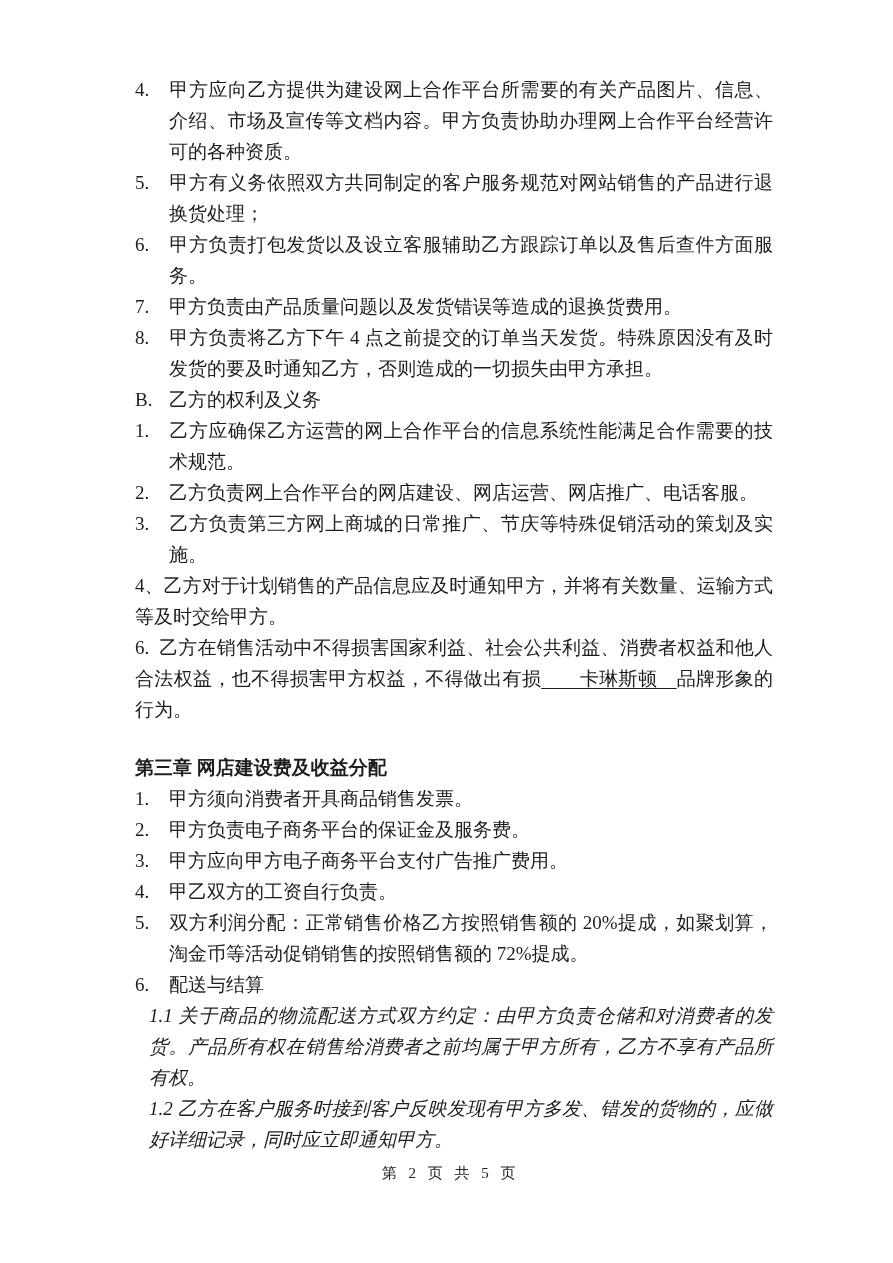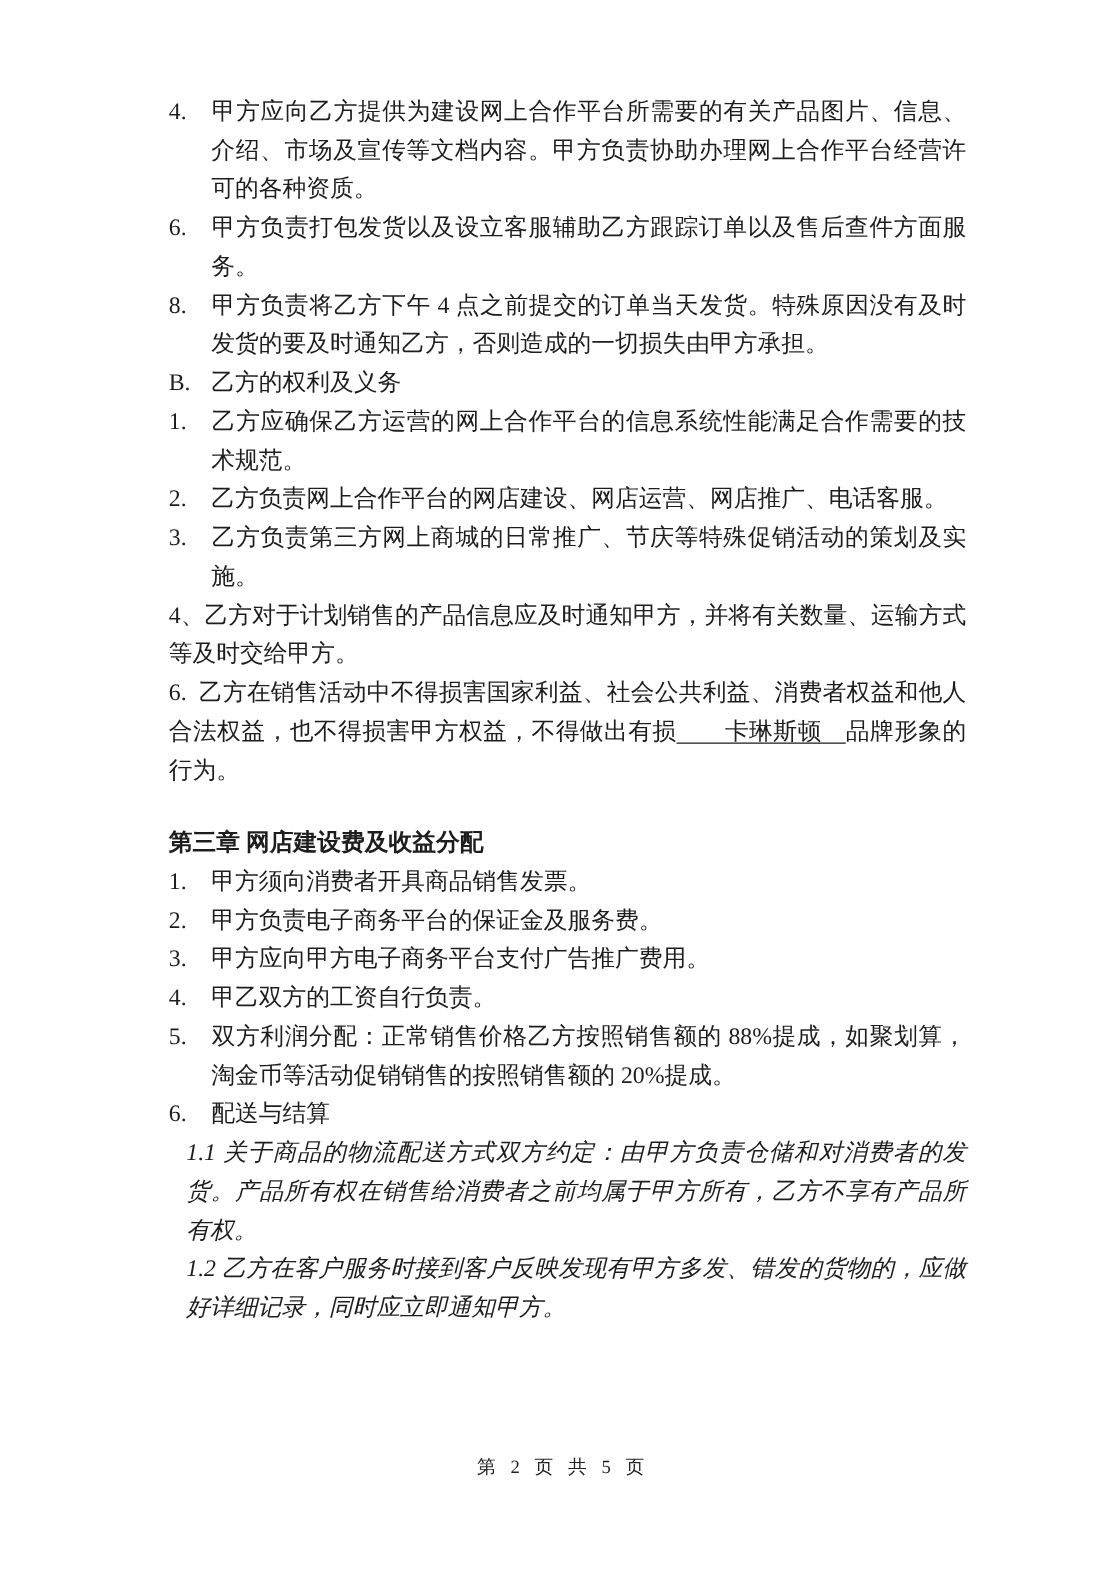--- a/index.html
+++ b/index.html
@@ -53,34 +53,36 @@
     letter-spacing: 4px;
     color: #222222;
   }
 </style>
 </head>
 <body>
 
 <div class="page">
   <div class="content" id="doc-body">
       <div class="para p-hang"><span class="marker">4.</span><span class="run">甲方应向乙方提供为建设网上合作平台所需要的有关产品图片、信息、介绍、市场及宣传等文档内容。甲方负责协助办理网上合作平台经营许可的各种资质。</span></div>
+      <div class="para p-hang"><span class="marker">5.</span><span class="run">甲方有义务依照双方共同制定的客户服务规范对网站销售的产品进行退换货处理；</span></div>
       <div class="para p-hang"><span class="marker">6.</span><span class="run">甲方负责打包发货以及设立客服辅助乙方跟踪订单以及售后查件方面服务。</span></div>
+      <div class="para p-hang"><span class="marker">7.</span><span class="run">甲方负责由产品质量问题以及发货错误等造成的退换货费用。</span></div>
       <div class="para p-hang"><span class="marker">8.</span><span class="run">甲方负责将乙方下午 4 点之前提交的订单当天发货。特殊原因没有及时发货的要及时通知乙方，否则造成的一切损失由甲方承担。</span></div>
       <div class="para p-hang"><span class="marker">B.</span><span class="run">乙方的权利及义务</span></div>
       <div class="para p-hang"><span class="marker">1.</span><span class="run">乙方应确保乙方运营的网上合作平台的信息系统性能满足合作需要的技术规范。</span></div>
       <div class="para p-hang"><span class="marker">2.</span><span class="run">乙方负责网上合作平台的网店建设、网店运营、网店推广、电话客服。</span></div>
       <div class="para p-hang"><span class="marker">3.</span><span class="run">乙方负责第三方网上商城的日常推广、节庆等特殊促销活动的策划及实施。</span></div>
       <div class="para p-flush"><span class="run">4、乙方对于计划销售的产品信息应及时通知甲方，并将有关数量、运输方式等及时交给甲方。</span></div>
       <div class="para p-flush"><span class="run">6.&nbsp;&nbsp;乙方在销售活动中不得损害国家利益、社会公共利益、消费者权益和他人合法权益，也不得损害甲方权益，不得做出有损</span><span class="run u">　　卡琳斯顿　</span><span class="run">品牌形象的行为。</span></div>
       <div class="para p-heading"><span class="run">第三章 网店建设费及收益分配</span></div>
       <div class="para p-hang"><span class="marker">1.</span><span class="run">甲方须向消费者开具商品销售发票。</span></div>
       <div class="para p-hang"><span class="marker">2.</span><span class="run">甲方负责电子商务平台的保证金及服务费。</span></div>
       <div class="para p-hang"><span class="marker">3.</span><span class="run">甲方应向甲方电子商务平台支付广告推广费用。</span></div>
       <div class="para p-hang"><span class="marker">4.</span><span class="run">甲乙双方的工资自行负责。</span></div>
-      <div class="para p-hang"><span class="marker">5.</span><span class="run">双方利润分配：正常销售价格乙方按照销售额的 88%提成，如聚划算，淘金币等活动促销销售的按照销售额的 20%提成。</span></div>
+      <div class="para p-hang"><span class="marker">5.</span><span class="run">双方利润分配：正常销售价格乙方按照销售额的 20%提成，如聚划算，淘金币等活动促销销售的按照销售额的 72%提成。</span></div>
       <div class="para p-hang"><span class="marker">6.</span><span class="run">配送与结算</span></div>
       <div class="para p-sub"><span class="run">1.1 关于商品的物流配送方式双方约定：由甲方负责仓储和对消费者的发货。产品所有权在销售给消费者之前均属于甲方所有，乙方不享有产品所有权。</span></div>
       <div class="para p-sub"><span class="run">1.2 乙方在客户服务时接到客户反映发现有甲方多发、错发的货物的，应做好详细记录，同时应立即通知甲方。</span></div>
     </div>
   <div class="footer">
     <span>第 2 页 共 5 页</span>
   </div>
 </div>
 
 </body></html>

